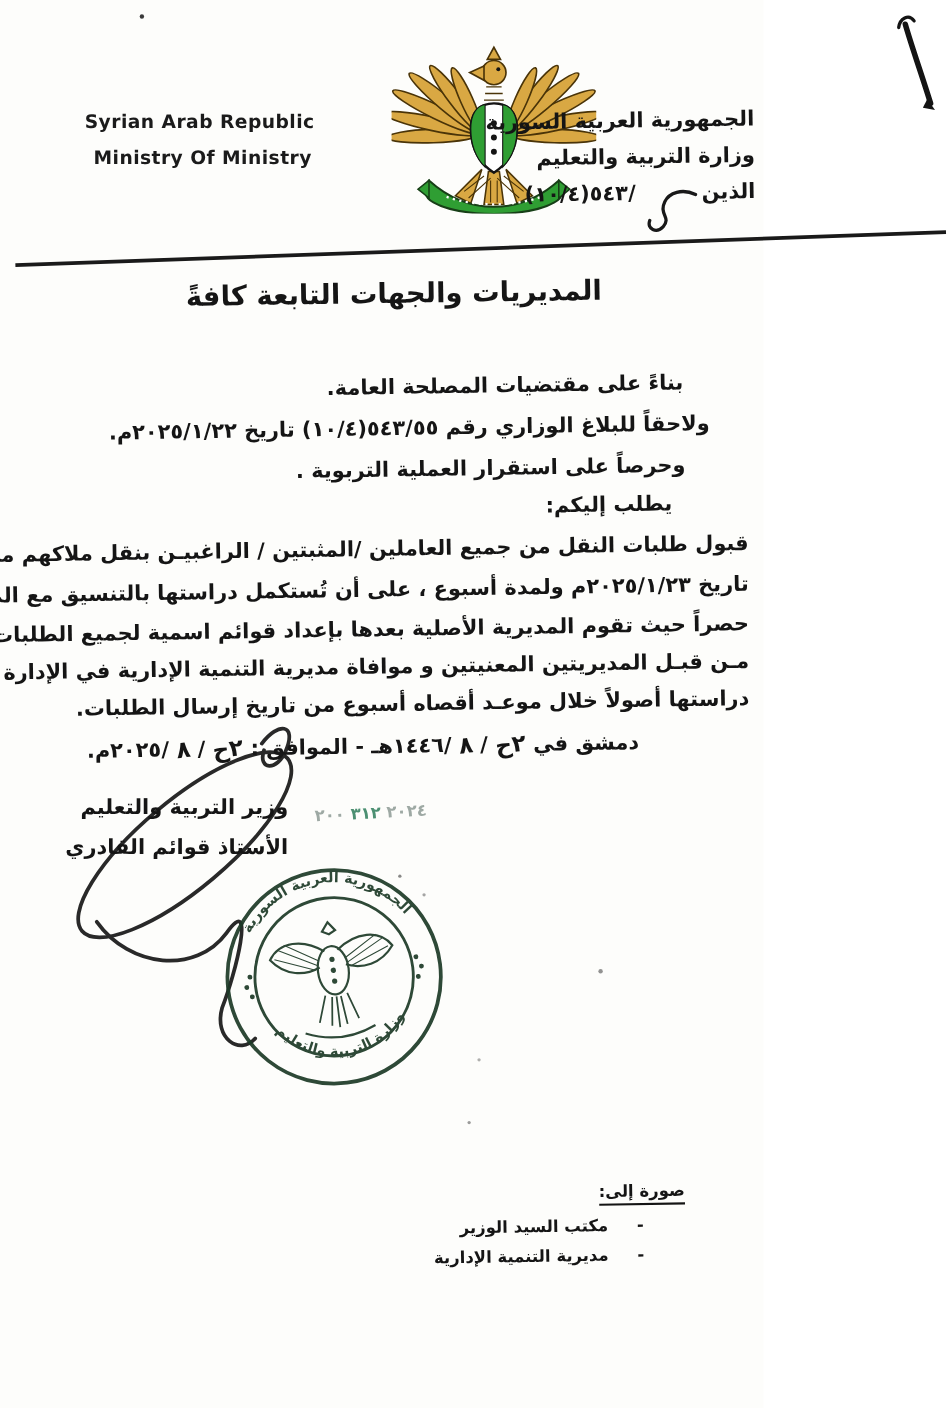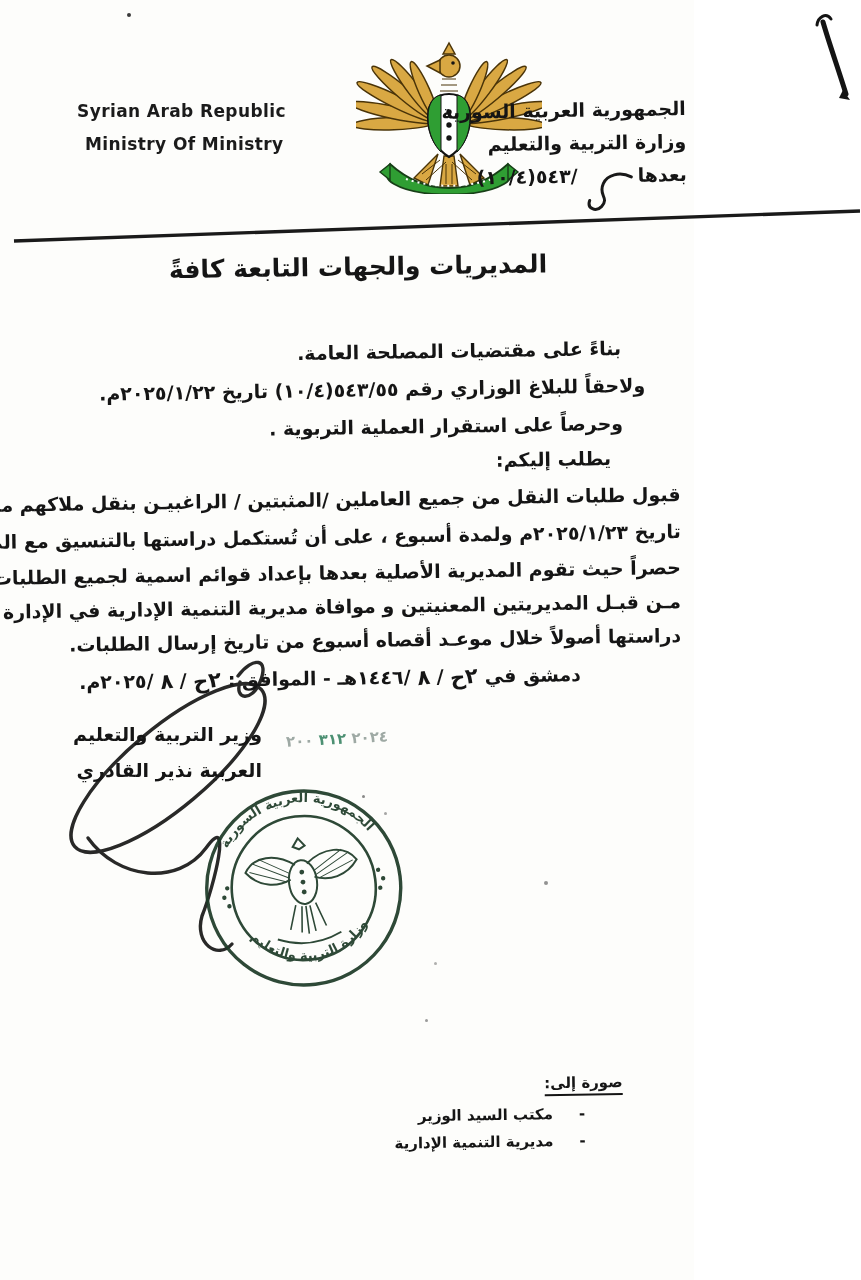--- a/index.html
+++ b/index.html
@@ -84,21 +84,21 @@
       <circle cx="93" cy="74" r="2.7" fill="#141414"></circle>
       <circle cx="93" cy="87" r="2.7" fill="#141414"></circle>
       <circle cx="93" cy="100" r="2.7" fill="#141414"></circle>
     </svg>
   </div>
 
   <div class="abs ar hdr-ar tilt" style="right:8px; top:92px;">
     <div>الجمهورية العربية السورية</div>
     <div>وزارة التربية والتعليم</div>
     <div class="numrow">
-      <span>بعدها</span>
+      <span>الذين</span>
       <span style="margin-top:10px;">
         <svg width="52" height="42" viewBox="0 0 52 42">
           <path fill="none" stroke="#191919" stroke-width="3" stroke-linecap="round" d="M50,8 C38,2 26,6 22,14 C16,26 28,28 20,37 C14,43 5,39 8,31"></path>
         </svg>
       </span>
       <span>/٥٤٣(١٠/٤)</span>
     </div>
   </div>
 
   <div class="abs" style="left:795px; top:8px;">
@@ -151,21 +151,21 @@
       <g fill="none" stroke="#191919" stroke-width="3.4" stroke-linecap="round" opacity="0.93">
         <ellipse cx="120" cy="120" rx="122" ry="40" transform="rotate(-40 120 120)"></ellipse>
         <path d="M190,28 C205,8 222,10 212,34 C204,54 186,52 192,34"></path>
         <path d="M40,190 C70,232 130,238 158,200 C185,162 166,238 154,268 C146,296 170,312 184,296"></path>
       </g>
     </svg>
   </div>
 
   <div class="abs ar sig-text" style="left:86px; top:716px; width:176px; text-align:right;">
     <div>وزير التربية والتعليم</div>
-    <div>العربية نذير القادري</div>
+    <div>الأستاذ قوائم القادري</div>
   </div>
 
   <div class="abs" style="left:202px; top:786px; transform:rotate(-7deg);">
     <svg width="204" height="204" viewBox="0 0 204 204" opacity="0.92">
       <defs>
         <path id="arcTop" d="M 16,102 A 86,86 0 0 1 188,102"></path>
         <path id="arcBot" d="M 32,124 A 74,74 0 0 0 172,124"></path>
       </defs>
       <circle cx="102" cy="102" r="97" fill="none" stroke="#1d3a27" stroke-width="3.4"></circle>
       <circle cx="102" cy="102" r="72" fill="none" stroke="#1d3a27" stroke-width="2.6"></circle>

